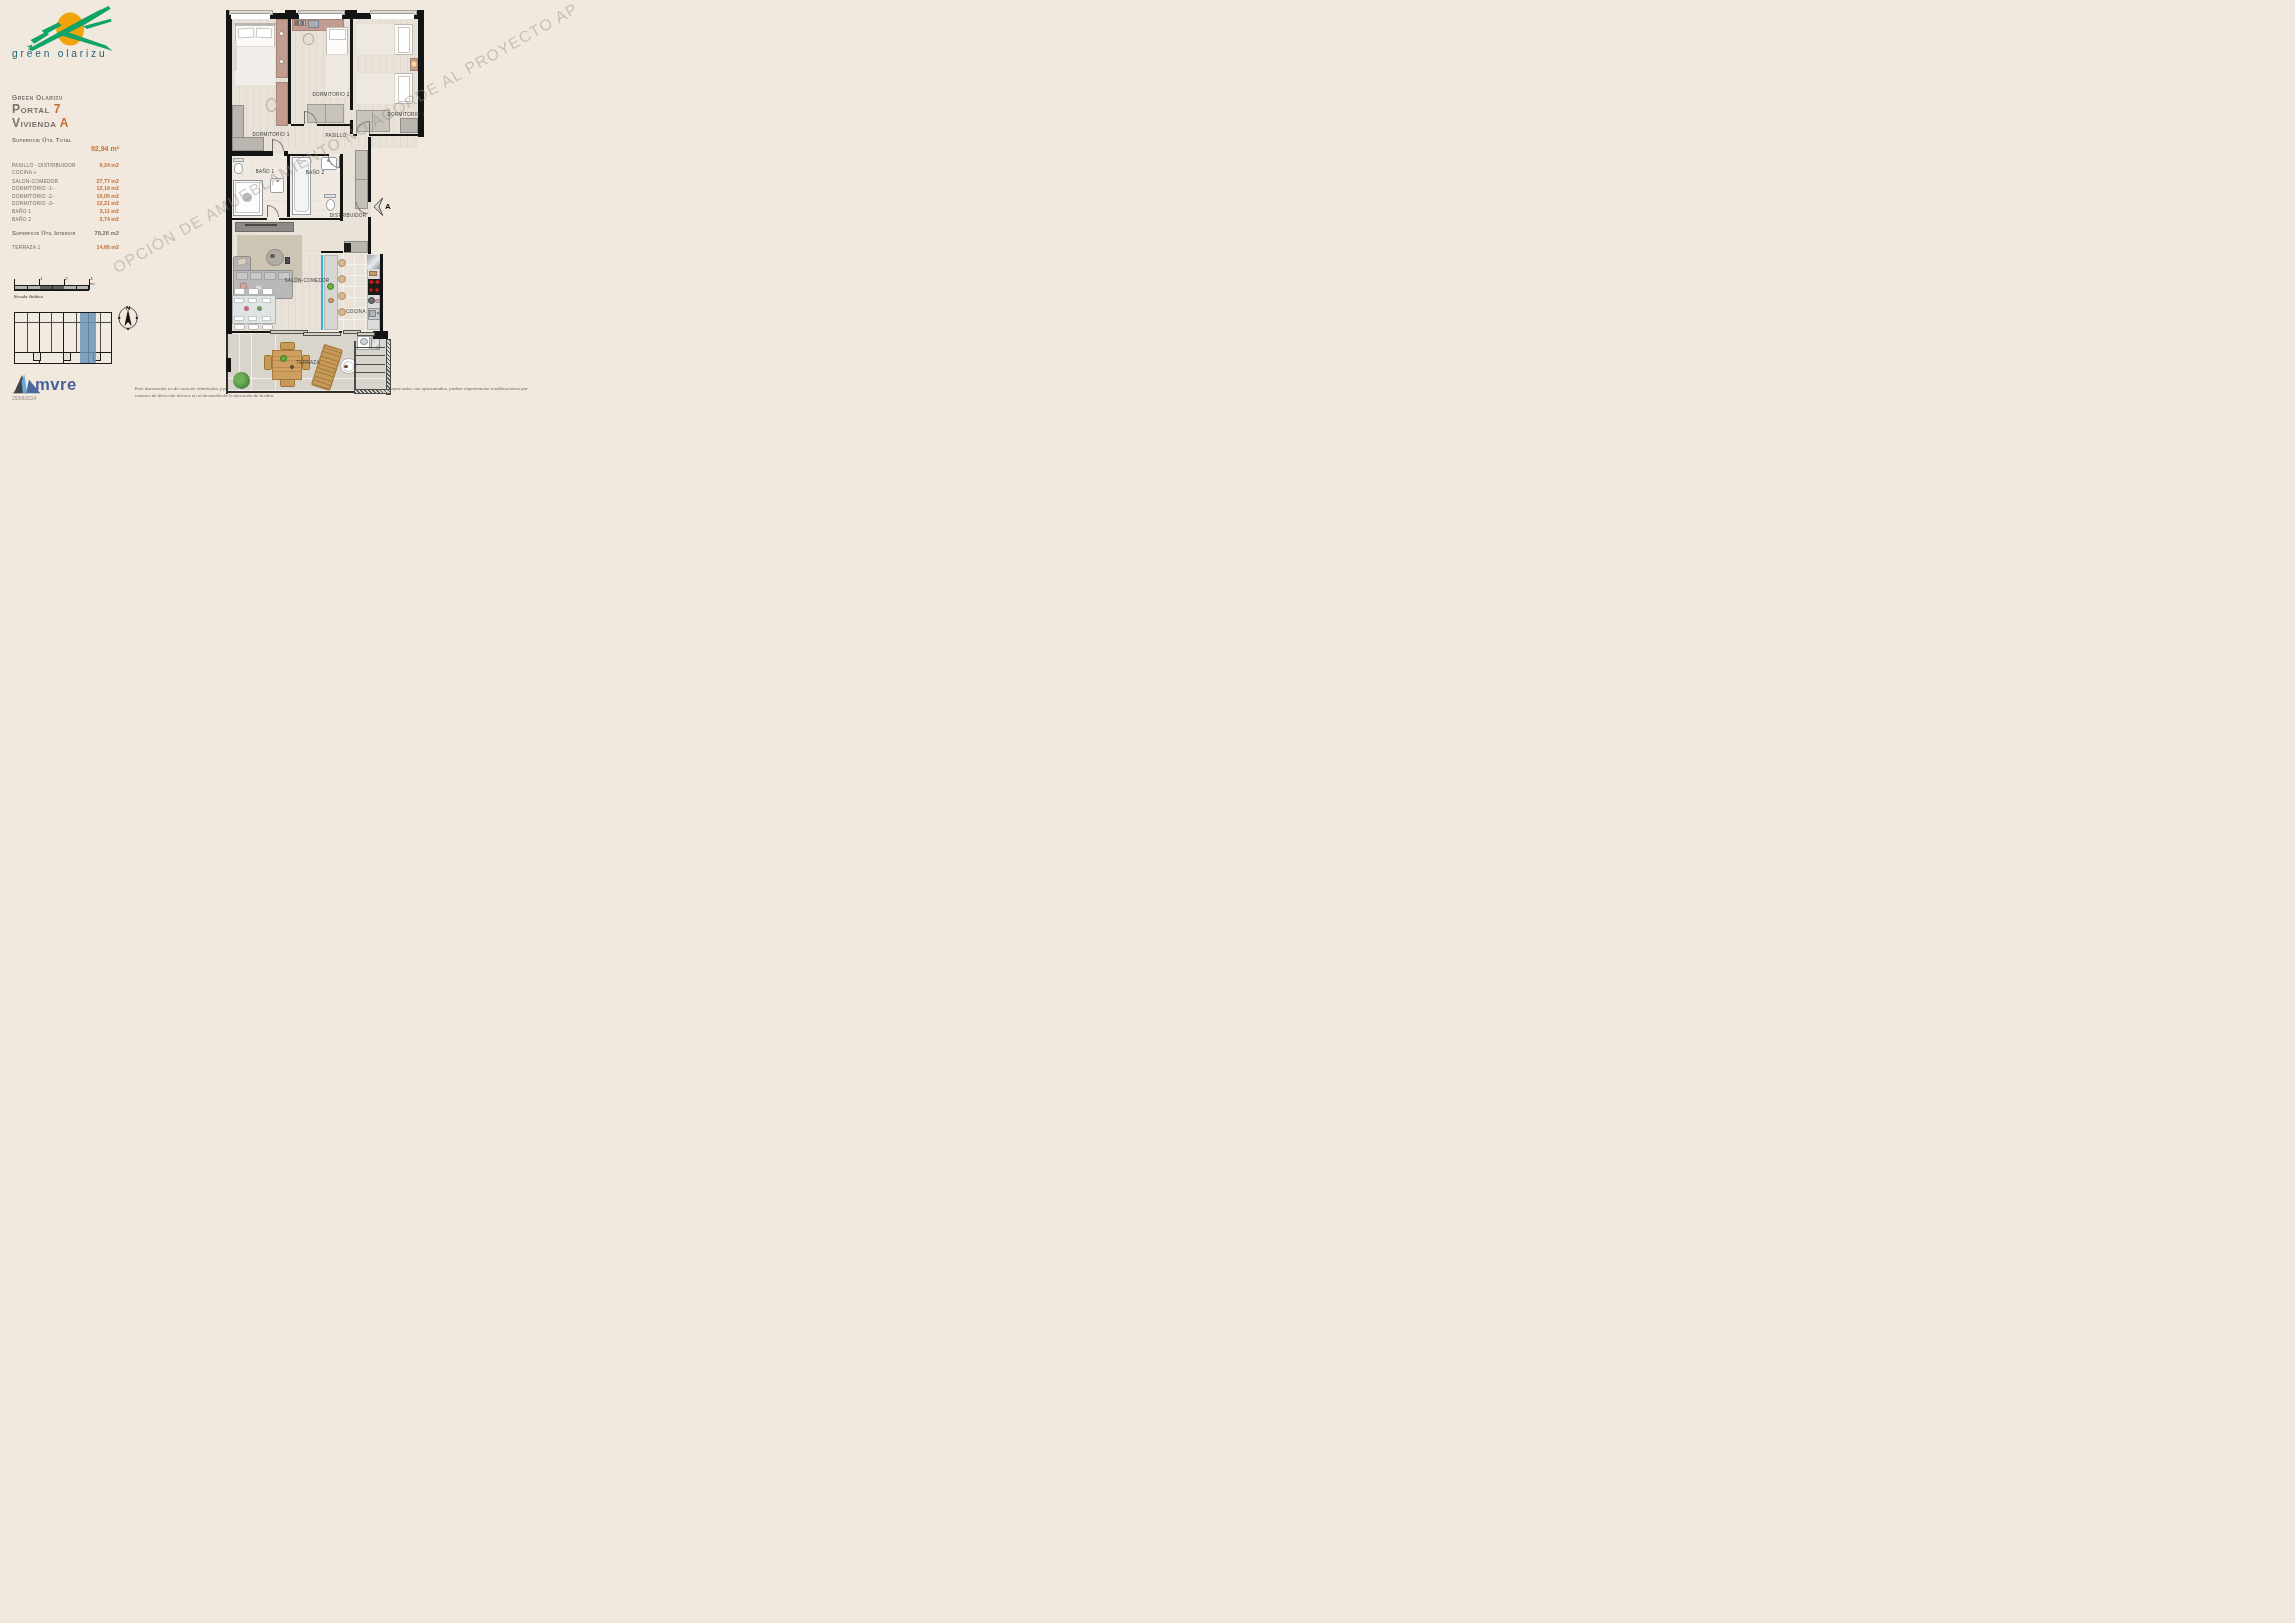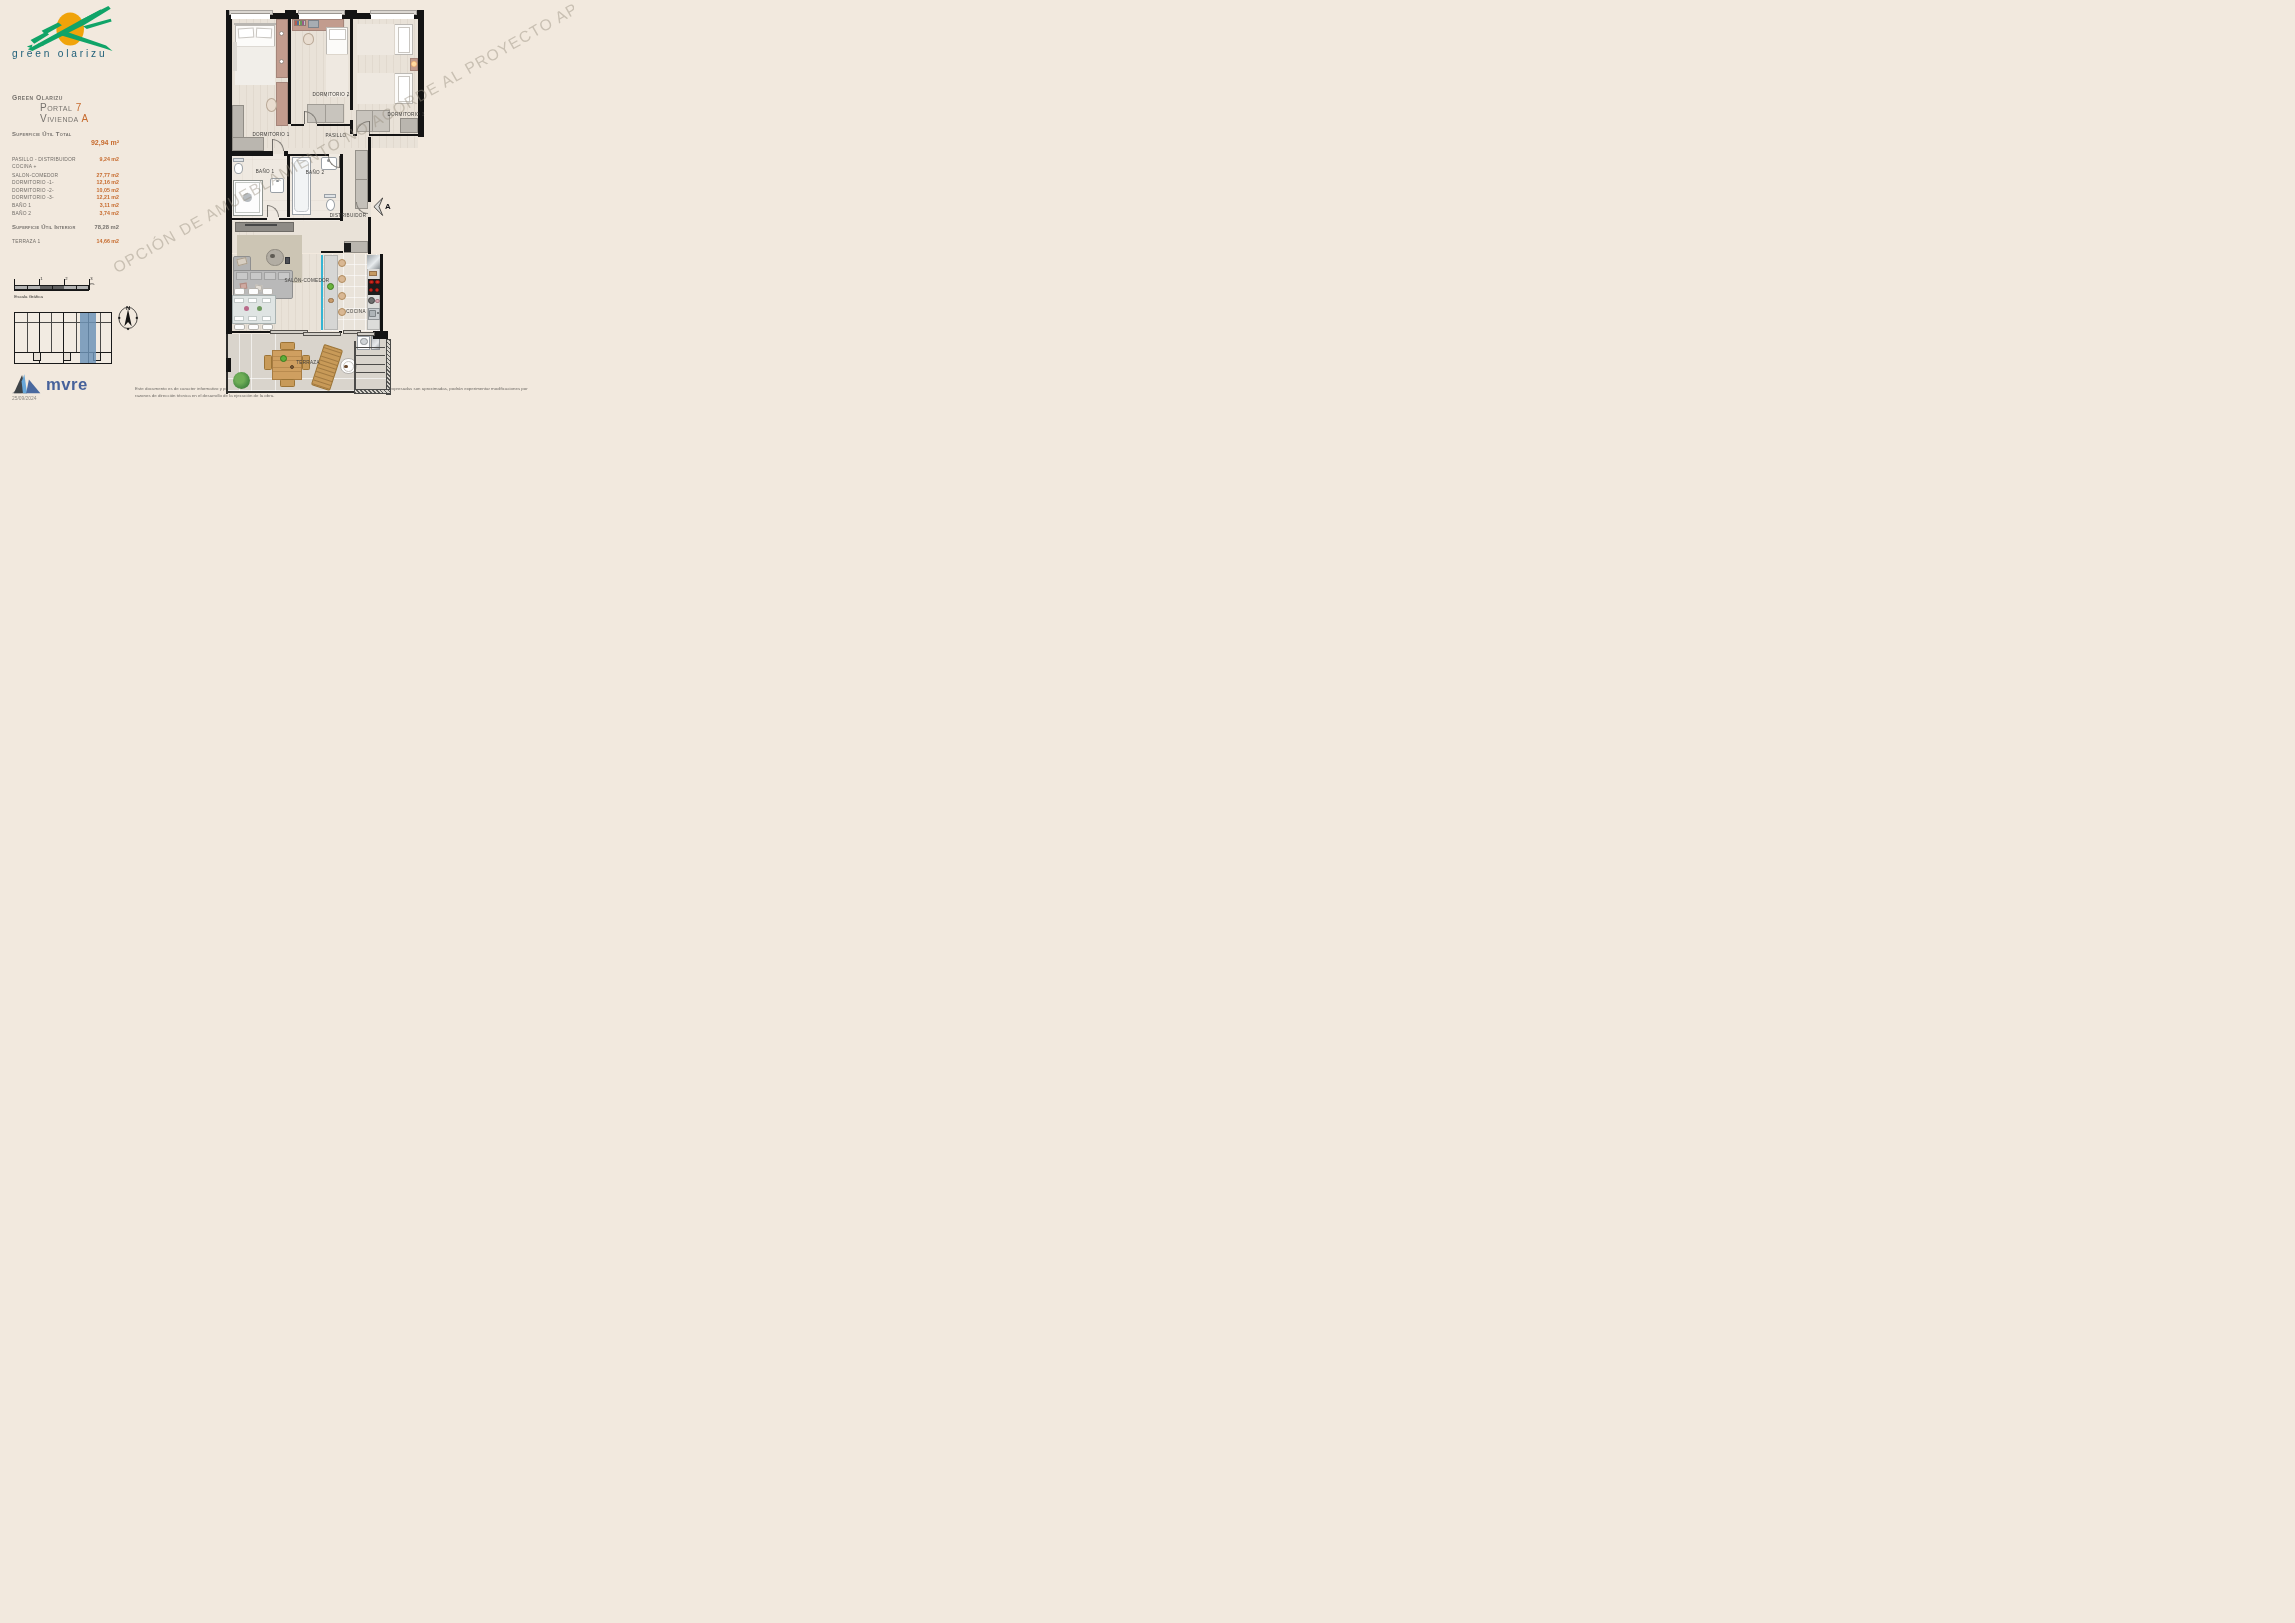--- a/index.html
+++ b/index.html
@@ -50,21 +50,21 @@
         <polygon points="150,46 210,30 212,36 158,52"></polygon>
         <polygon points="52,84 66,80 64,88 50,90"></polygon>
         <polygon points="28,90 40,86 38,94"></polygon>
       </g>
     </svg>
     <div class="abs" style="left:-1.9px;top:43px;font-size:10.2px;letter-spacing:2.8px;color:#20607a;">green olarizu</div>
   </div>
 
   <div id="sidebar">
     <div class="sc" style="font-size:6.7px;font-weight:bold;letter-spacing:0.5px;color:#77736e;">Green Olarizu</div>
-    <div style="margin-top:1.4px;font-size:10px;font-weight:normal;letter-spacing:0.5px;color:#77736e;margin-left:28px;">
+    <div style="margin-top:1.4px;font-size:12px;font-weight:bold;letter-spacing:0.5px;color:#77736e;">
       <span class="sc">Portal</span>
       <span class="orange">7</span>
       <span style="display:inline-block;width:10.2px;"></span>
       <span class="sc">Vivienda</span>
       <span class="orange">A</span>
     </div>
     <div class="sc" style="margin-top:6.5px;font-size:6px;font-weight:bold;letter-spacing:0.3px;color:#77736e;">Superficie Útil Total</div>
     <div style="margin-top:2.3px;text-align:right;font-size:7px;font-weight:bold;"><span class="orange">92,94 m²</span></div>
     <div class="hrule" style="margin-top:4.2px;"></div>
 
@@ -163,21 +163,21 @@
   </div>
 
   <div class="abs" style="left:12px;top:374px;width:32px;height:20.4px;">
     <svg width="32" height="20.4" viewBox="0 0 70 44">
       <polygon points="0,42 17,29 21,42" fill="#9a9a9a"></polygon>
       <polygon points="4,42 22,2 32,42" fill="#3e4347"></polygon>
       <polygon points="21,16 27,0 33,42 24,42" fill="#68a7d9"></polygon>
       <polygon points="31,42 37,12 62,42" fill="#4a699f"></polygon>
     </svg>
   </div>
-  <div class="abs" style="left:46px;top:375px;font-size:16.7px;font-weight:bold;letter-spacing:0.5px;color:#47629b;">mvre</div>
+  <div class="abs" style="left:35px;top:375px;font-size:16.7px;font-weight:bold;letter-spacing:0.5px;color:#47629b;">mvre</div>
   <div class="abs" style="left:12px;top:396px;font-size:4.9px;color:#8d8983;">25/09/2024</div>
   <div class="abs" style="left:135px;top:386px;width:439px;font-size:4.4px;line-height:6.5px;color:#6e6a65;">
     <div>Este documento es de caracter informativo y podrá experimentar variaciones por exigencias técnicas del proyecto. Las superficies expresadas son aproximadas, podrán experimentar modificaciones por</div>
     <div>razones de dirección técnica en el desarrollo de la ejecución de la obra.</div>
   </div>
 
   <div class="abs" style="left:226px;top:12.5px;width:198px;height:381px;">
 
     <div class="floor wood" style="left:5.6px;top:5.6px;width:186px;height:130px;"></div>
     <div class="floor wood" style="left:5.6px;top:135px;width:139px;height:105px;"></div>

